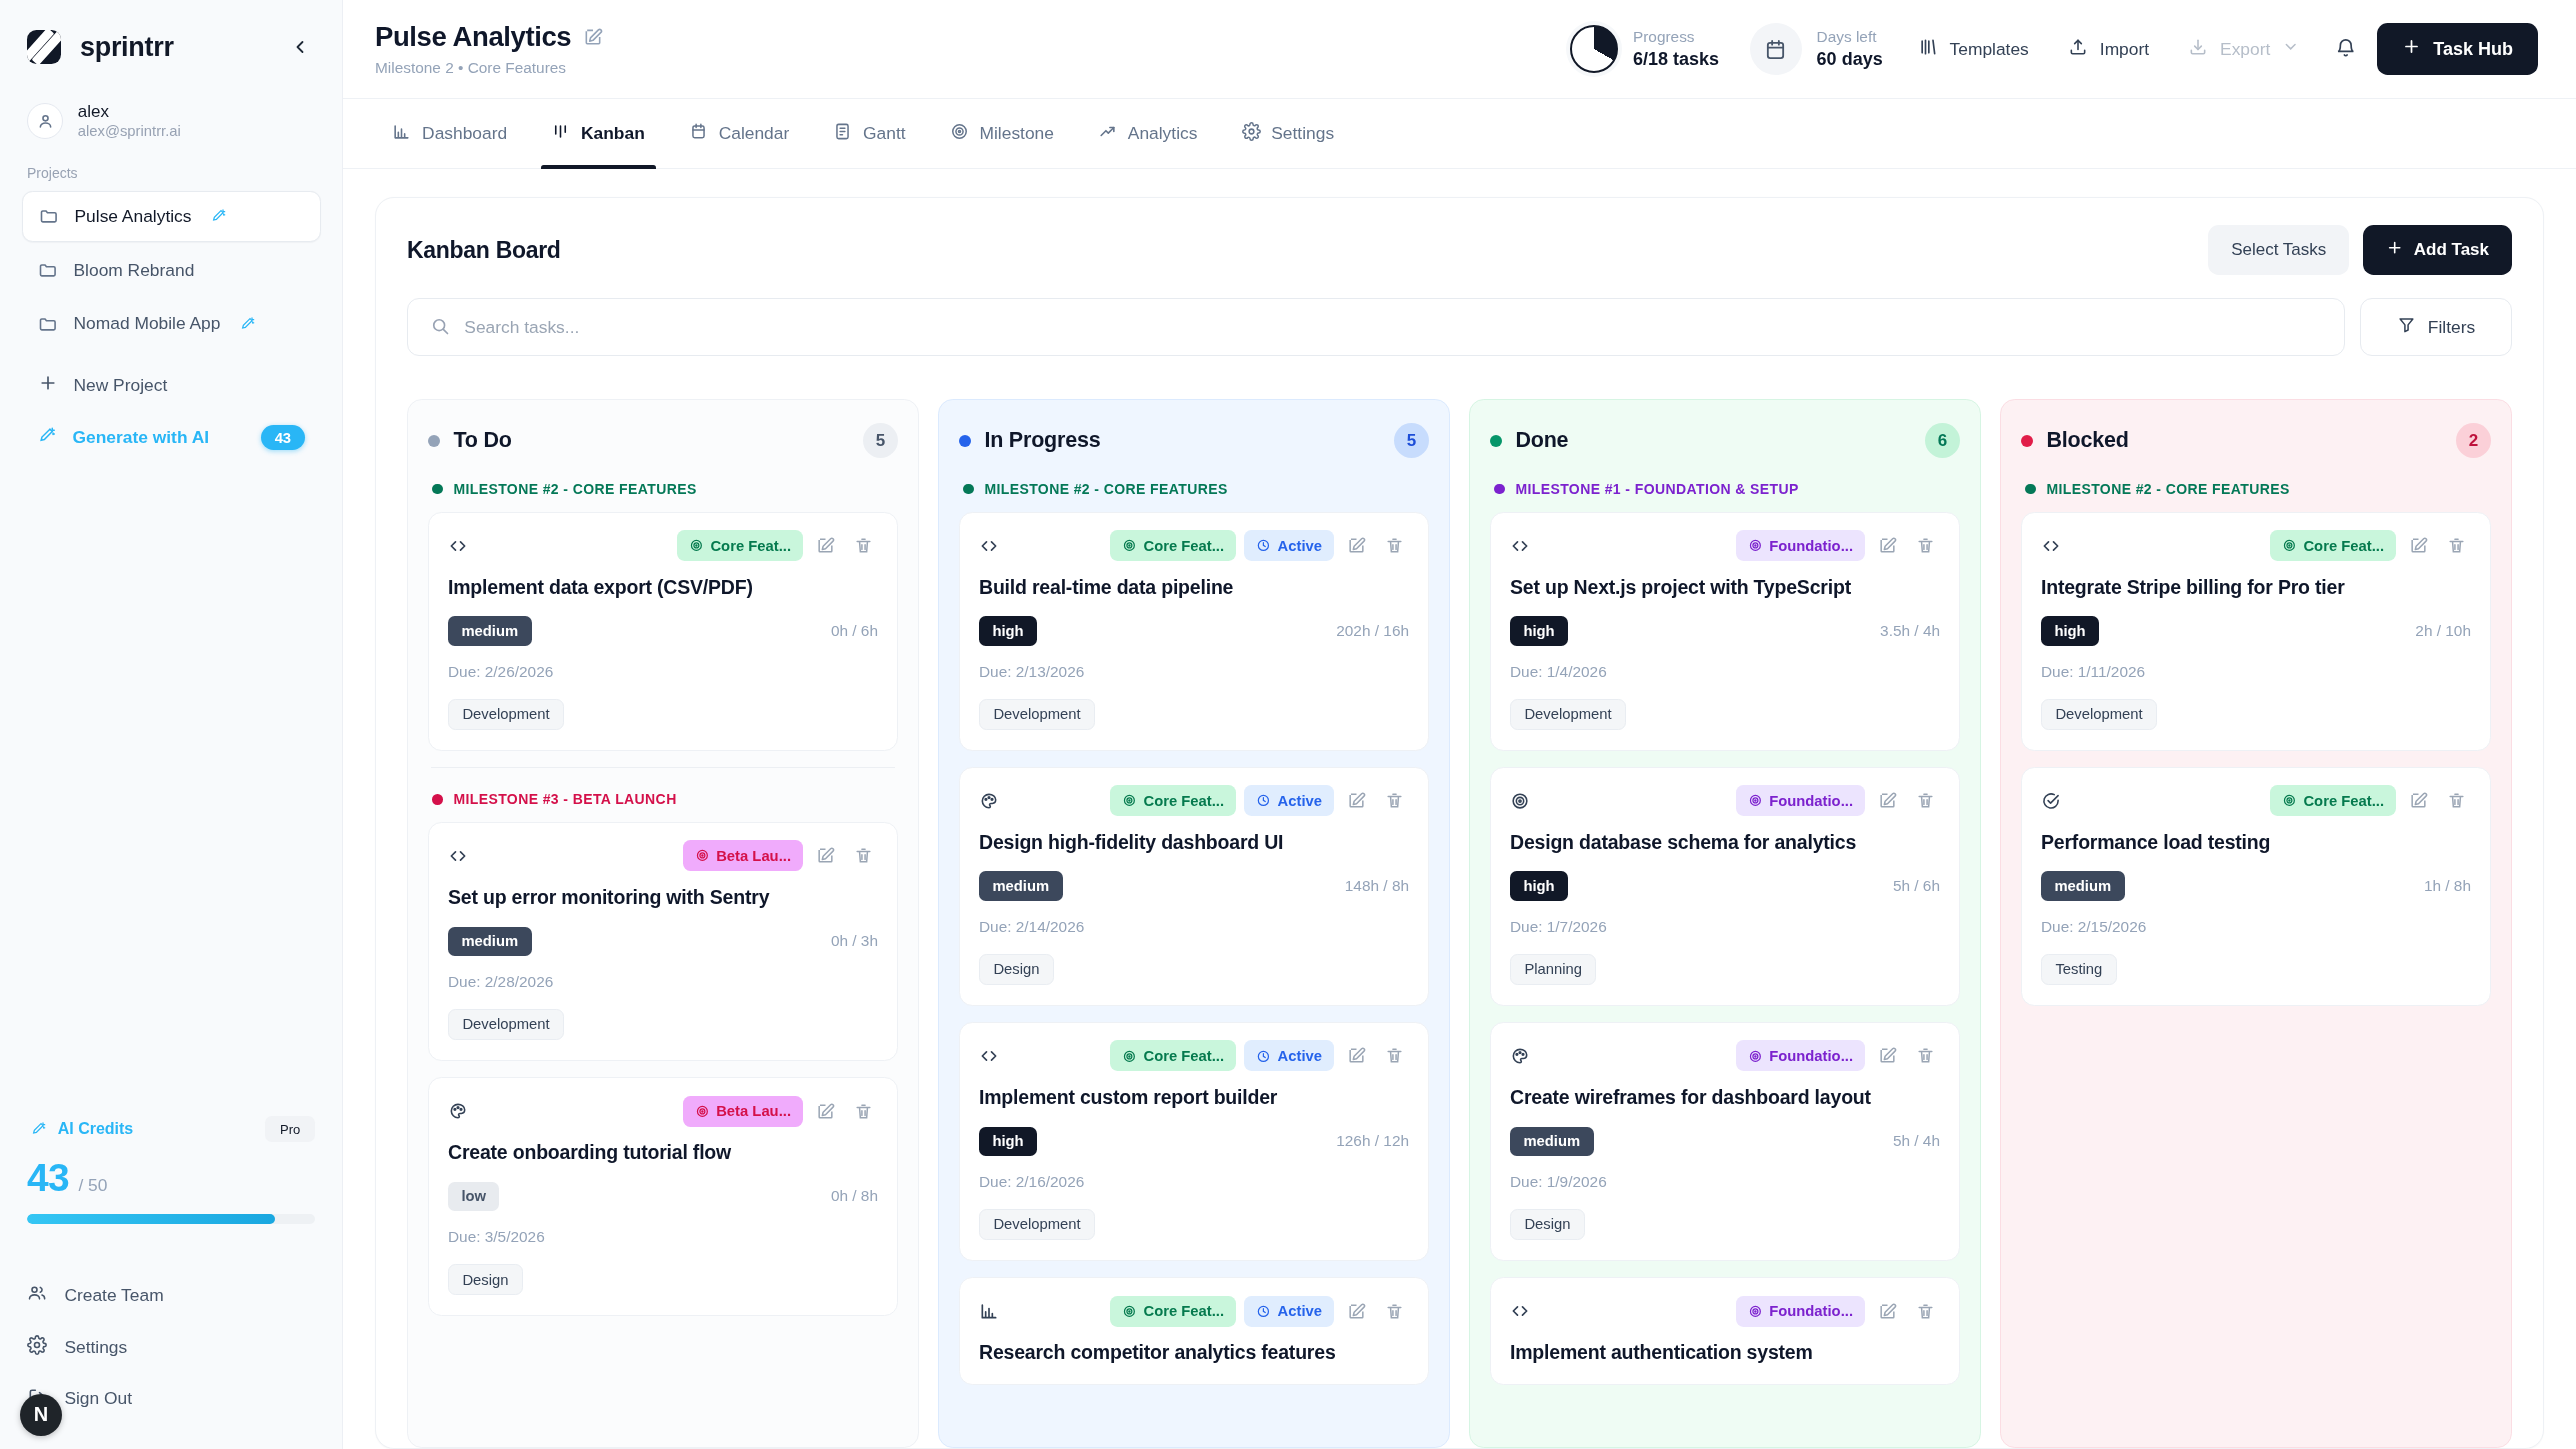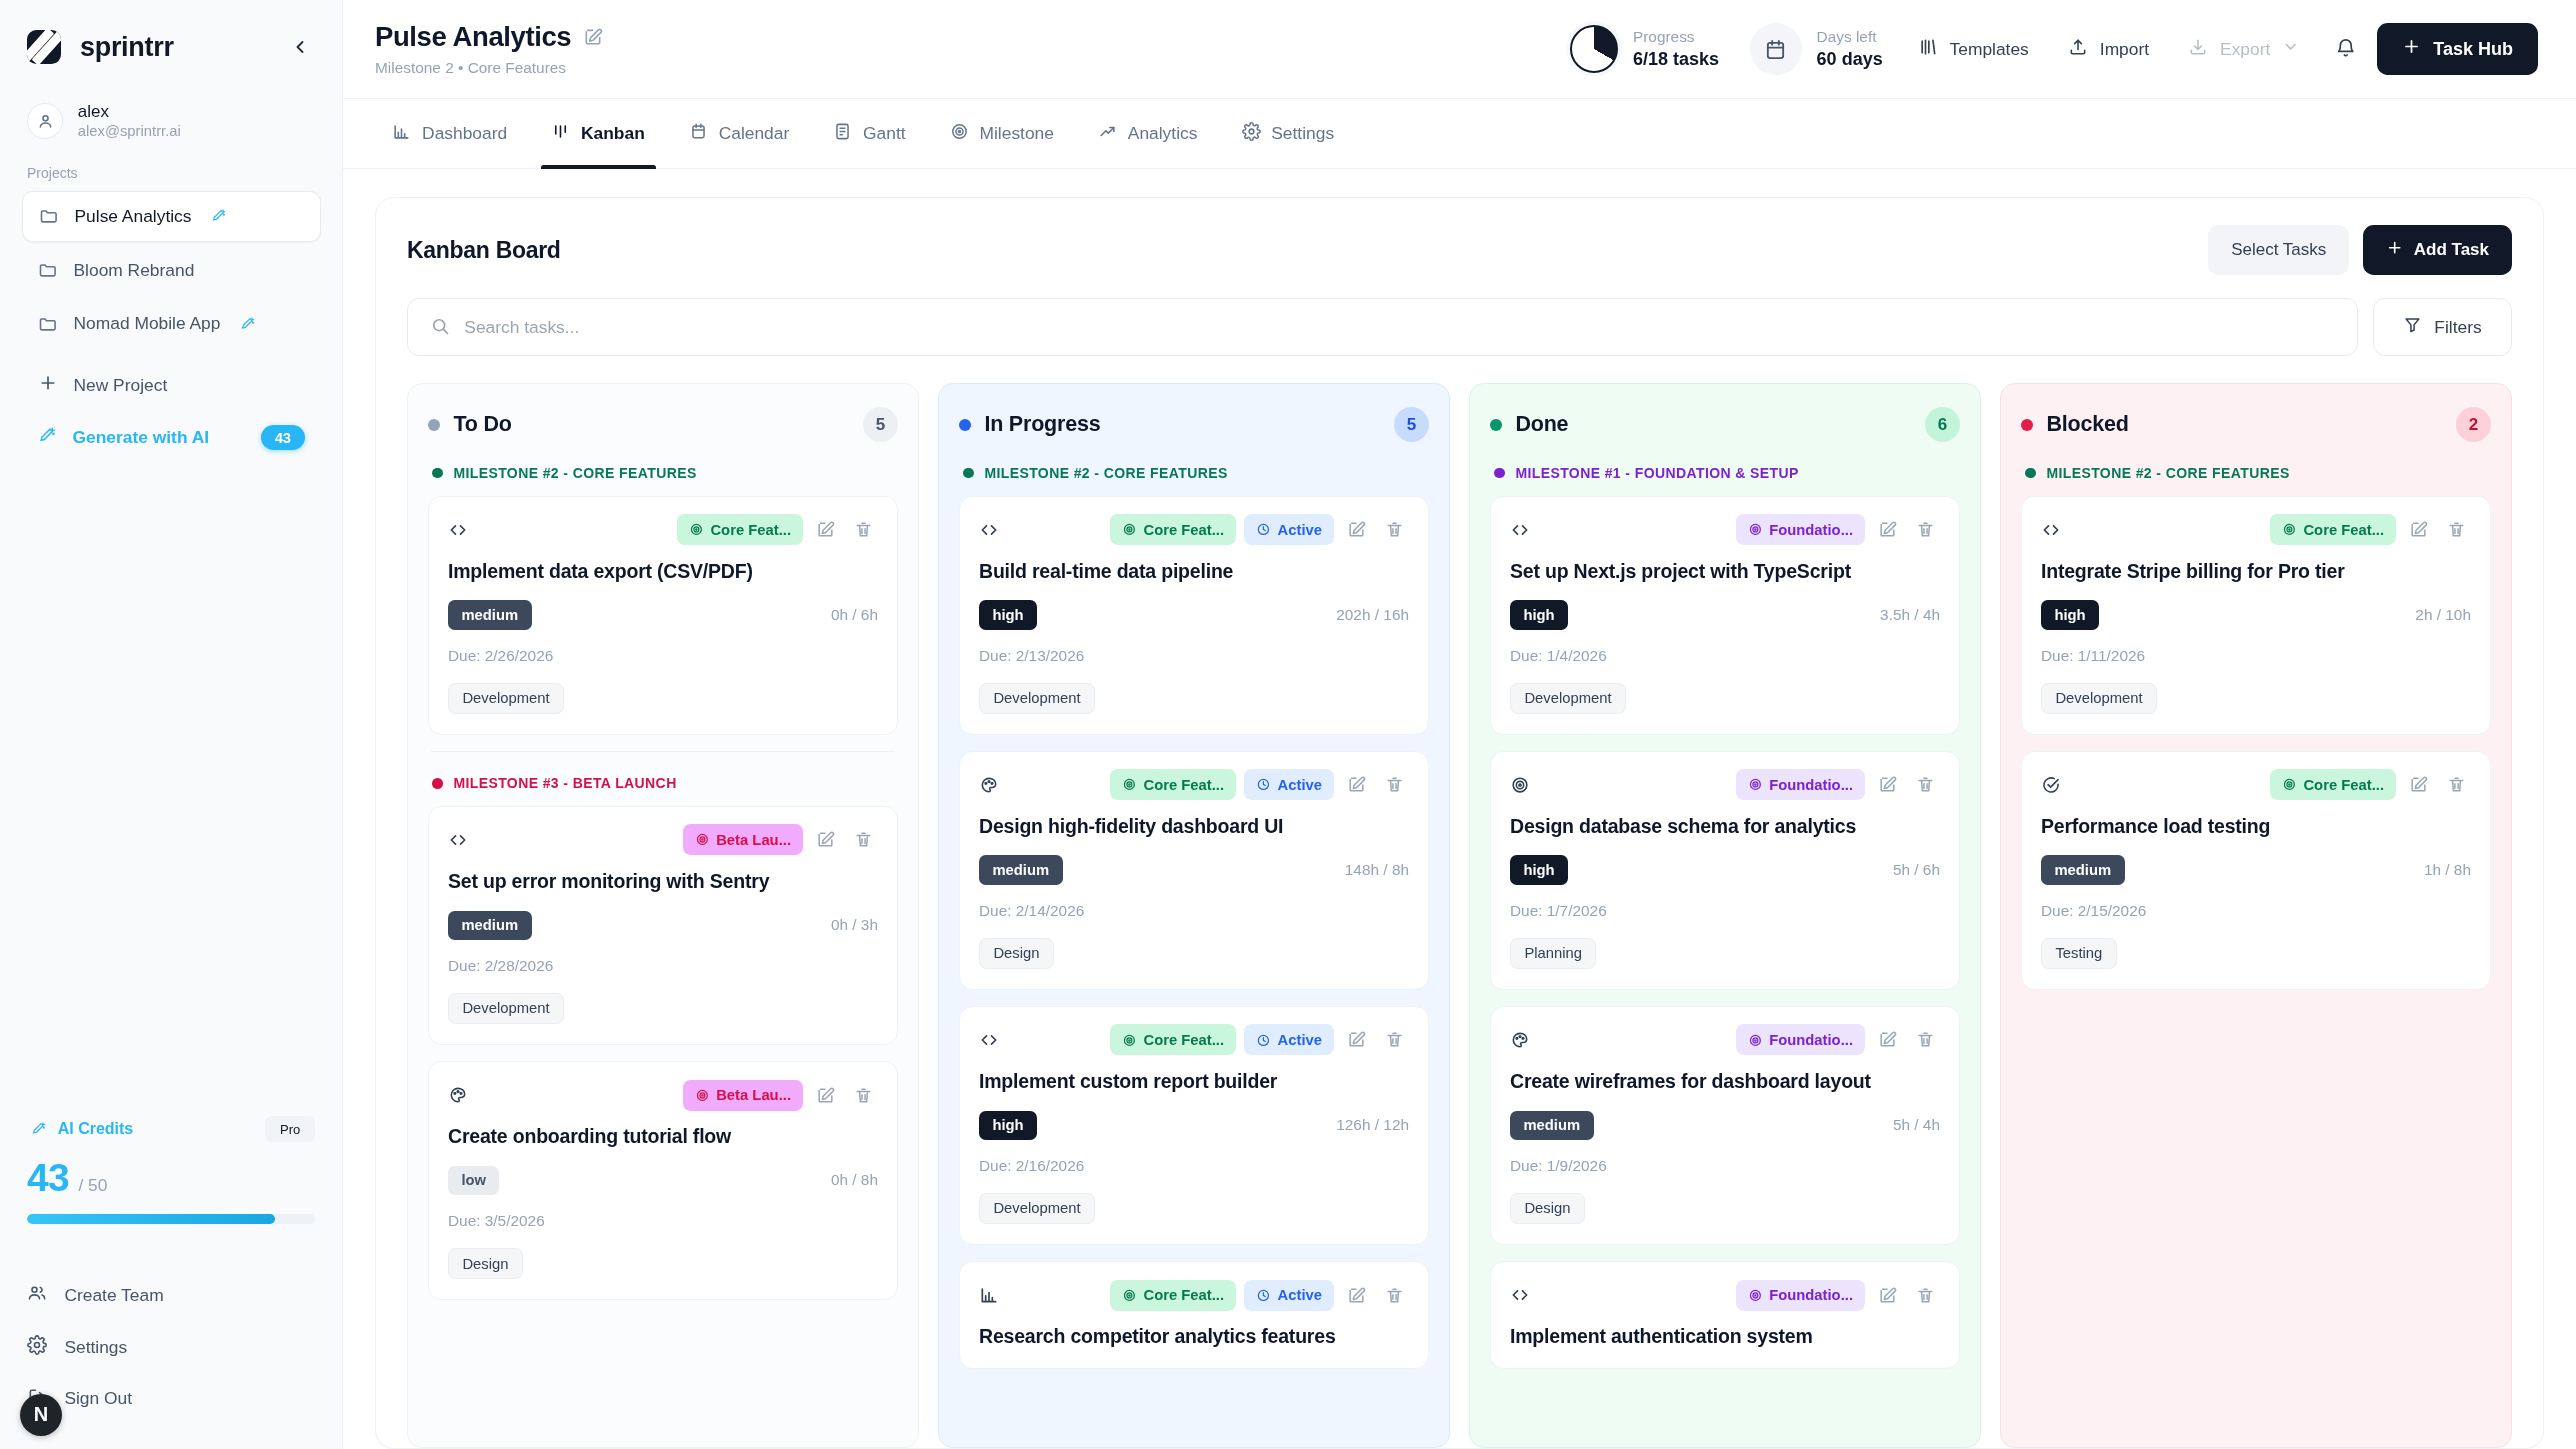--- a/index.html
+++ b/index.html
@@ -169,27 +169,27 @@
   .search-box {
     flex: 1; height: 58px; border: 1.3px solid #e7ebf0; border-radius: 12px;
     display: flex; align-items: center; gap: 14.8px; padding: 0 21.5px; color: #98a2b3;
   }
   .search-box input {
     border: 0; outline: 0; font-size: 17.4px; color: #334155; width: 100%;
     font-family: "Liberation Sans", sans-serif; background: transparent;
   }
   .search-box input::placeholder { color: #9aa5b4; }
   .filters-btn {
-    width: 139px; height: 58px; border: 1.3px solid #e7ebf0; border-radius: 12px;
+    width: 152px; height: 58px; border: 1.3px solid #e7ebf0; border-radius: 12px;
     display: flex; align-items: center; justify-content: center; gap: 12px;
     font-size: 17.4px; color: #334155; cursor: pointer;
   }
 
   
-  .cols { display: flex; gap: 19px; margin-top: 27px; flex: 1; min-height: 0; overflow: hidden; }
+  .cols { display: flex; gap: 19px; margin-top: 43px; flex: 1; min-height: 0; overflow: hidden; }
   .col { flex: 1; border-radius: 14.8px; padding: 23px 20px 0 20px; min-width: 0; overflow: hidden; }
   .col.todo     { background: #fbfcfd; border: 1.3px solid #eef1f5; }
   .col.progress { background: #eff6ff; border: 1.3px solid #dbeafe; }
   .col.done     { background: #effcf4; border: 1.3px solid #d6f5e3; }
   .col.blocked  { background: #fdf1f3; border: 1.3px solid #fbdde3; }
 
   .col-head { display: flex; align-items: center; gap: 13.4px; }
   .dot { width: 12px; height: 12px; border-radius: 50%; flex: 0 0 12px; }
   .col-name { font-size: 21.5px; font-weight: 700; color: #0f172a; letter-spacing: -0.2px; }
   .col-count {

